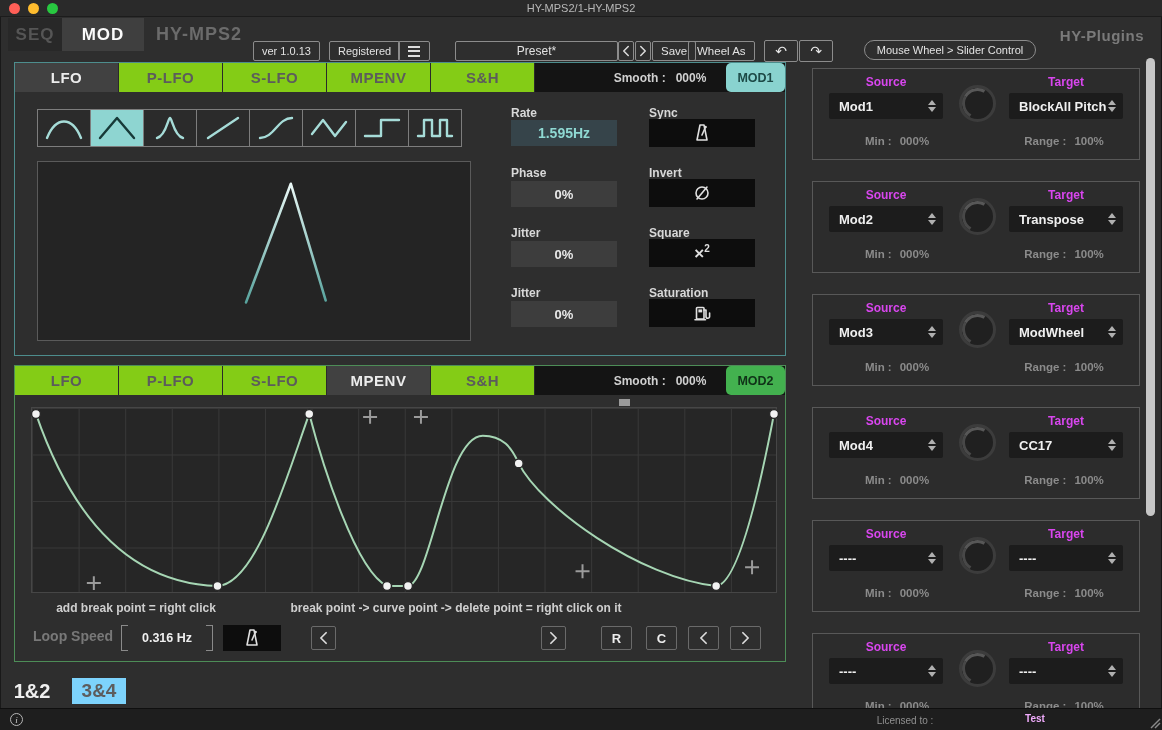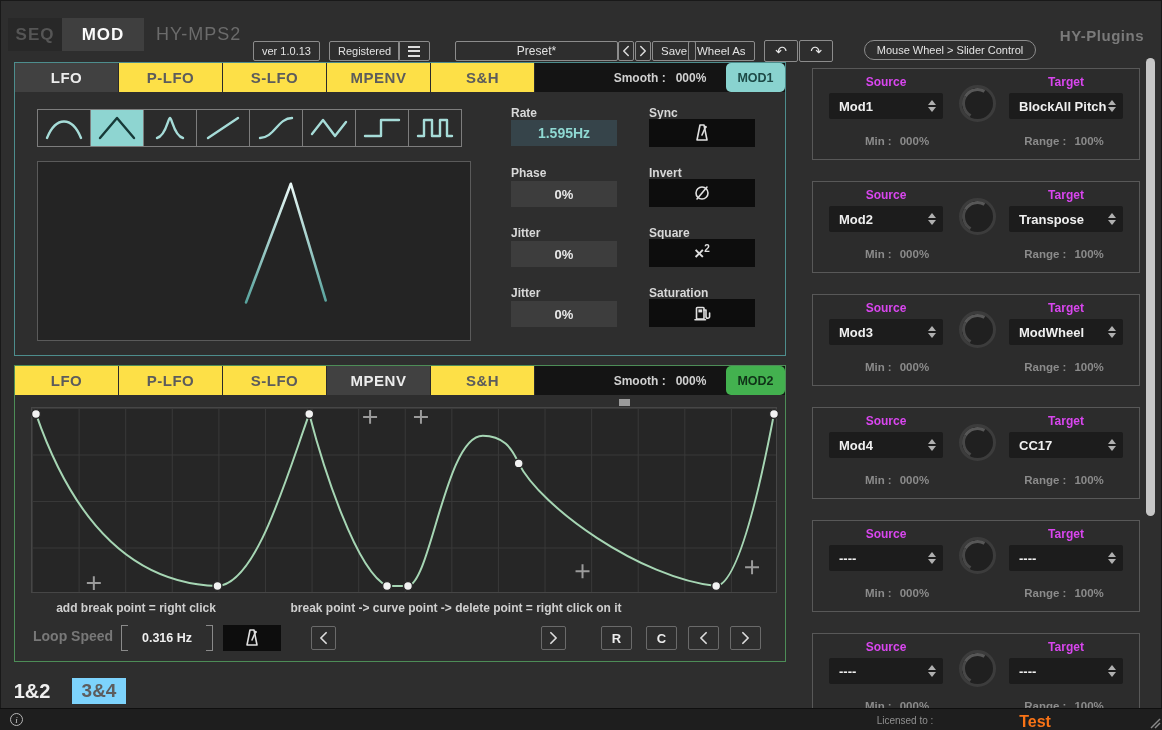--- a/index.html
+++ b/index.html
@@ -12,36 +12,36 @@
   .lights{position:absolute;left:9px;top:3px;display:flex;gap:8px}
   .light{width:11px;height:11px;border-radius:50%}
   .light.red{background:#ff5f57}.light.yellow{background:#febc2e}.light.green{background:#28c840}
   .win-title{position:absolute;left:0;top:2px;width:100%;text-align:center;font-size:11px;color:#b8b8b8}
 
   
   .toolbar{position:absolute;left:0;top:17px;width:100%;height:39px}
   .tab-seq,.tab-mod{position:absolute;top:1px;height:33px;display:flex;align-items:center;justify-content:center;font-weight:700;font-size:17px;letter-spacing:1px;cursor:default}
   .tab-seq{left:8px;width:54px;background:#282828;color:#555}
   .tab-mod{left:62px;width:82px;background:#3f3f3f;color:#fafafa}
-  .logo{position:absolute;left:156px;top:7px;font-size:18px;font-weight:400;color:#6b6b6b;letter-spacing:1px}
+  .logo{position:absolute;left:156px;top:7px;font-size:18px;font-weight:700;color:#6b6b6b;letter-spacing:1px}
   .tb-box{position:absolute;height:20px;border:1px solid #8c8c8c;border-radius:2px;display:flex;align-items:center;justify-content:center;font-size:11px;color:#e2e2e2;padding:0 8px;background:transparent}
   .burger{display:flex;flex-direction:column;gap:2.5px}
   .burger i{display:block;width:12px;height:2px;background:#ddd}
   .chev{fill:none;stroke:#dcdcdc;stroke-width:2;stroke-linecap:round;stroke-linejoin:round}
   .arrow-box{position:absolute;top:24px;width:16px;height:20px;border:1px solid #8c8c8c;border-radius:2px;display:flex;align-items:center;justify-content:center}
   .undo-box{position:absolute;top:23px;width:34px;height:22px;border:1px solid #8c8c8c;border-radius:2px;display:flex;align-items:center;justify-content:center;font-family:"DejaVu Sans",sans-serif;font-size:14px;color:#e8e8e8}
   .pill{border-radius:10px}
   .brand{position:absolute;right:18px;top:10px;font-size:15px;font-weight:700;color:#7a7a7a;letter-spacing:.5px}
 
   
   .panel{position:absolute;left:14px;width:772px;background:#2e2e2e}
   .panel.mod1{top:62px;height:294px;border:1px solid #4d8d8d}
   .panel.mod2{top:365px;height:297px;border:1px solid #4d8d57}
   .tabrow{position:absolute;left:0;top:0;width:100%;height:29px;display:flex}
-  .tab{width:104px;height:29px;background:#fde047;color:#5c5c5c;font-weight:700;font-size:15px;display:flex;align-items:center;justify-content:center;border-right:1px solid #2a2a2a;letter-spacing:.5px}
+  .tab{width:104px;height:29px;background:#84cc16;color:#5c5c5c;font-weight:700;font-size:15px;display:flex;align-items:center;justify-content:center;border-right:1px solid #2a2a2a;letter-spacing:.5px}
   .tab.active{background:#414141;color:#ececec}
   .smooth{flex:1;height:29px;background:#141414;display:flex;align-items:center;justify-content:center;gap:10px;font-size:12px;font-weight:700;color:#d0d0d0}
   .badge{position:absolute;right:0;top:0;width:59px;height:29px;border-radius:5px;display:flex;align-items:center;justify-content:center;font-size:12.5px;font-weight:700}
   .badge1{background:#89d3cf;color:#1d4a47}
   .badge2{background:#43b14f;color:#103318}
 
   
   .shape-row{position:absolute;left:22px;top:46px;display:flex}
   .shape{width:54px;height:38px;background:#2b2b2b;border:1px solid #7d7d7d;margin-left:-1px;display:flex;align-items:center;justify-content:center}
   .shape:first-child{margin-left:0}
@@ -103,29 +103,37 @@
   .minmax{position:absolute;top:66px;font-size:11.5px;font-weight:700;color:#8b8b8b;display:flex;gap:8px;justify-content:center}
   .minmax.min{left:24px;width:120px}
   .minmax.rng{left:186px;width:130px}
 
   .scrollbar{position:absolute;left:1146px;top:58px;width:9px;height:458px;background:#c6c6c6;border-radius:4.5px}
 
   
   .statusbar{position:absolute;left:0;top:708px;width:100%;height:22px;background:#1e1e1e;border-top:1px solid #0f0f0f}
   .info-icon{position:absolute;left:10px;top:4px;width:13px;height:13px;border:1.5px solid #b5b5b5;border-radius:50%;display:flex;align-items:center;justify-content:center;font-family:"Liberation Serif",serif;font-style:italic;font-size:9px;color:#cfcfcf}
   .licensed{position:absolute;left:850px;top:6px;width:110px;text-align:center;font-size:10px;color:#909090}
-  .licensee{position:absolute;left:1005px;top:4px;width:60px;text-align:center;font-size:16px;font-weight:700;color:#f97316}
+  .licensee{position:absolute;left:1005px;top:4px;width:60px;text-align:center;font-size:10px;font-weight:700;color:#f0abfc}
   .grip{position:absolute;right:1px;bottom:1px}
   .grip line{stroke:#8a8a8a;stroke-width:1.5}
 </style>
 </head>
 <body>
 
 <div class="app">
 
+  <div class="titlebar">
+    <div class="lights">
+      <span class="light red"></span>
+      <span class="light yellow"></span>
+      <span class="light green"></span>
+    </div>
+    <div class="win-title">HY-MPS2/1-HY-MPS2</div>
+  </div>
 
   <div class="toolbar">
     <div class="tab-seq">SEQ</div>
     <div class="tab-mod">MOD</div>
     <div class="logo">HY-MPS2</div>
 
     <div class="tb-box" style="left:253px;top:24px">ver 1.0.13</div>
     <div class="tb-box" style="left:329px;top:24px">Registered</div>
     <div class="tb-box" style="left:398px;top:24px;width:32px">
       <span class="burger">

